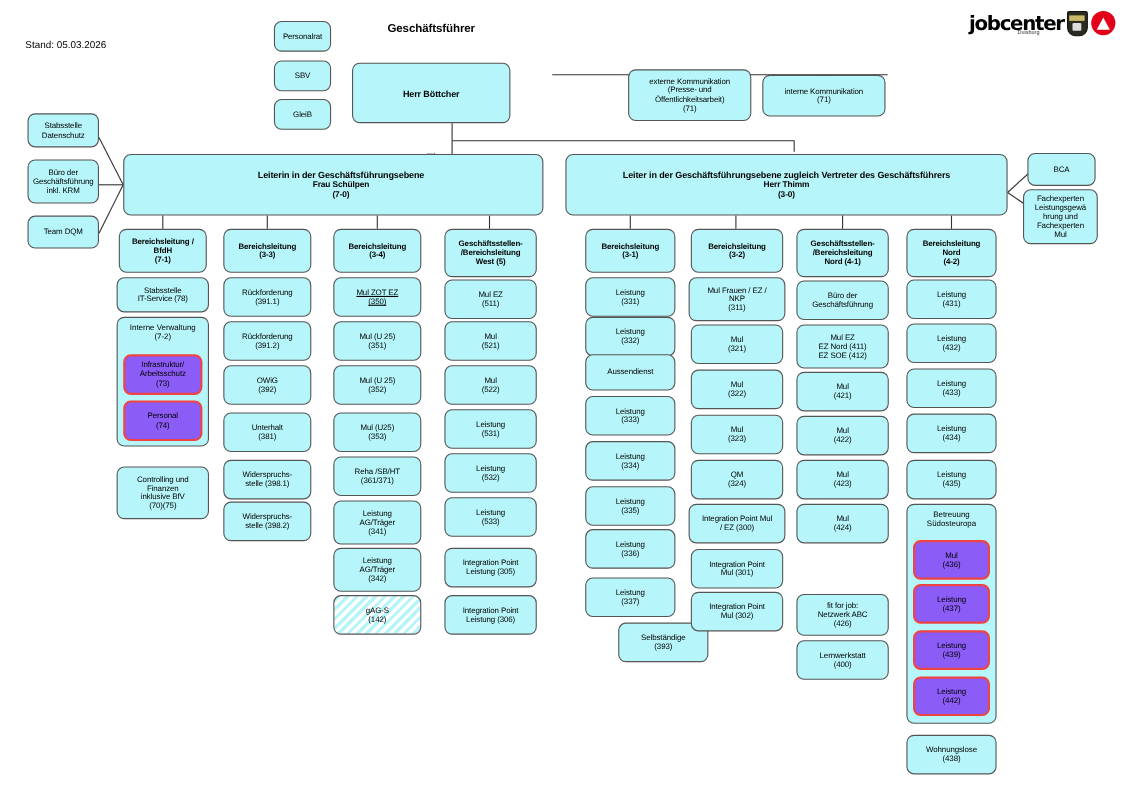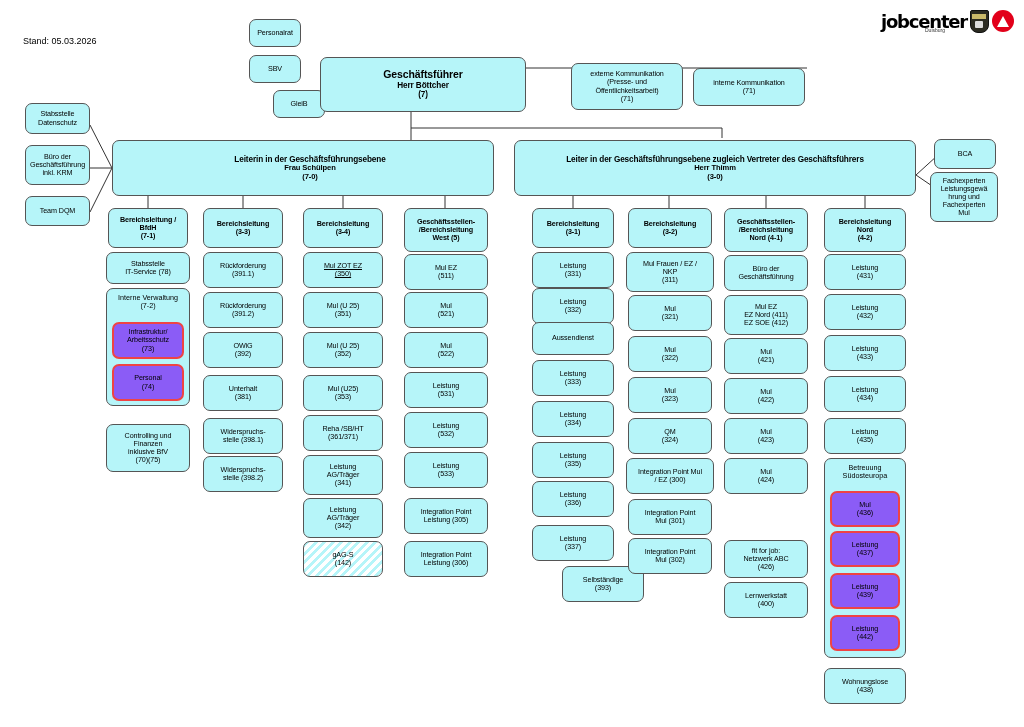--- a/index.html
+++ b/index.html
@@ -91,25 +91,25 @@
       <path d="M865 196 L865 208"></path>
     </g>
   </svg>
 
   <div class="box" style="left:249px;top:19px;width:52px;height:28px;">
     <span class="l">Personalrat</span>
   </div>
   <div class="box" style="left:249px;top:55px;width:52px;height:28px;">
     <span class="l">SBV</span>
   </div>
-  <div class="box" style="left:249px;top:90px;width:52px;height:28px;margin-left:24px;">
+  <div class="box" style="left:249px;top:90px;width:52px;height:28px;">
     <span class="l">GleiB</span>
   </div>
 
-  <div class="box" style="left:320px;top:57px;width:206px;height:55px;">
+  <div class="box" style="left:320px;top:57px;width:144px;height:55px;gap:48px;">
     <span class="l title-main">Geschäftsführer</span>
     <span class="l title-sub">Herr Böttcher</span>
     <span class="l title-sub">(7)</span>
   </div>
 
   <div class="box" style="left:571px;top:63px;width:112px;height:47px;">
     <span class="l">externe Kommunikation
 (Presse- und
 Öffentlichkeitsarbeit)
 (71)</span>

